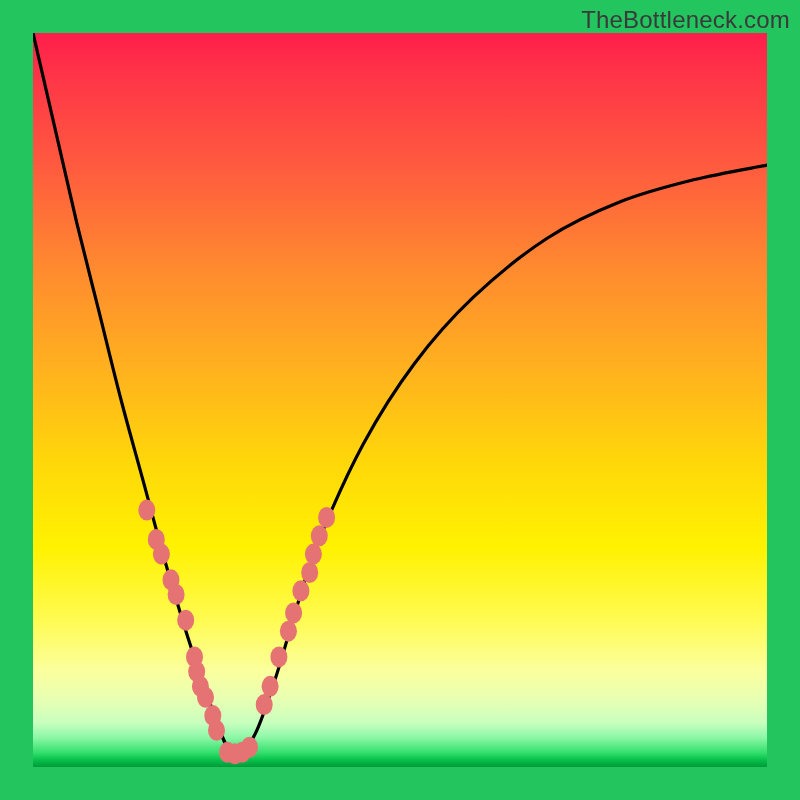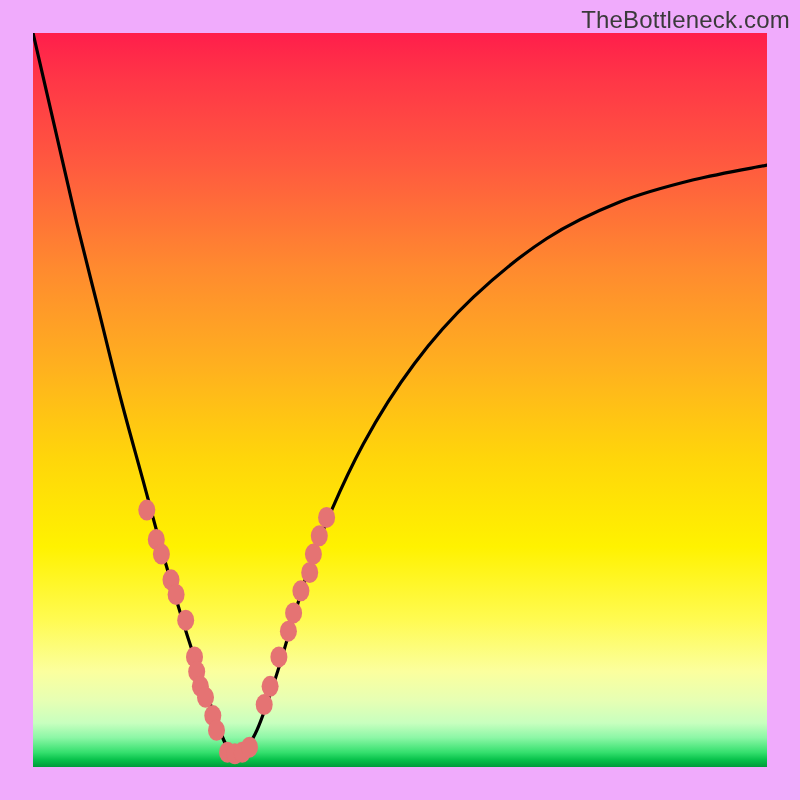--- a/index.html
+++ b/index.html
@@ -10,21 +10,21 @@
     background: #000;
     overflow: hidden;
     font-family: Arial, Helvetica, sans-serif;
   }
   .frame {
     position: absolute;
     top: 0;
     left: 0;
     width: 800px;
     height: 800px;
-    background: #f0abfc;
+    background: #22c55e;
   }
   .plot-area {
     position: absolute;
     top: 33px;
     left: 33px;
     width: 734px;
     height: 734px;
     overflow: hidden;
   }
   .gradient {

